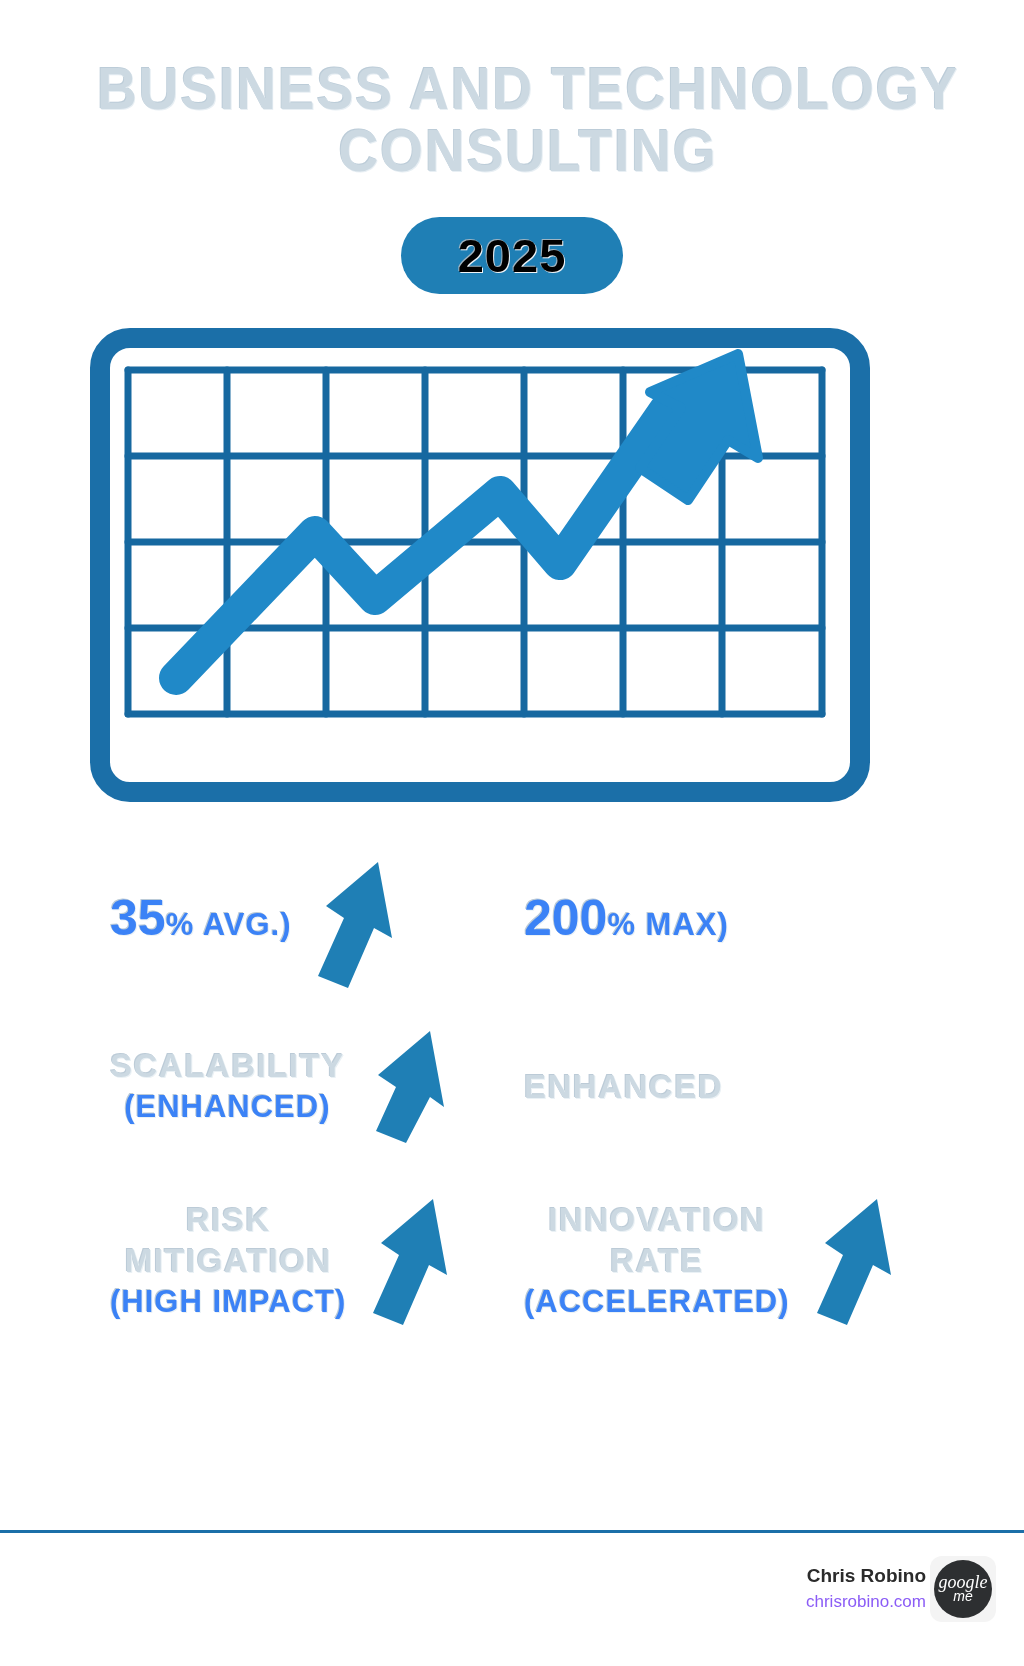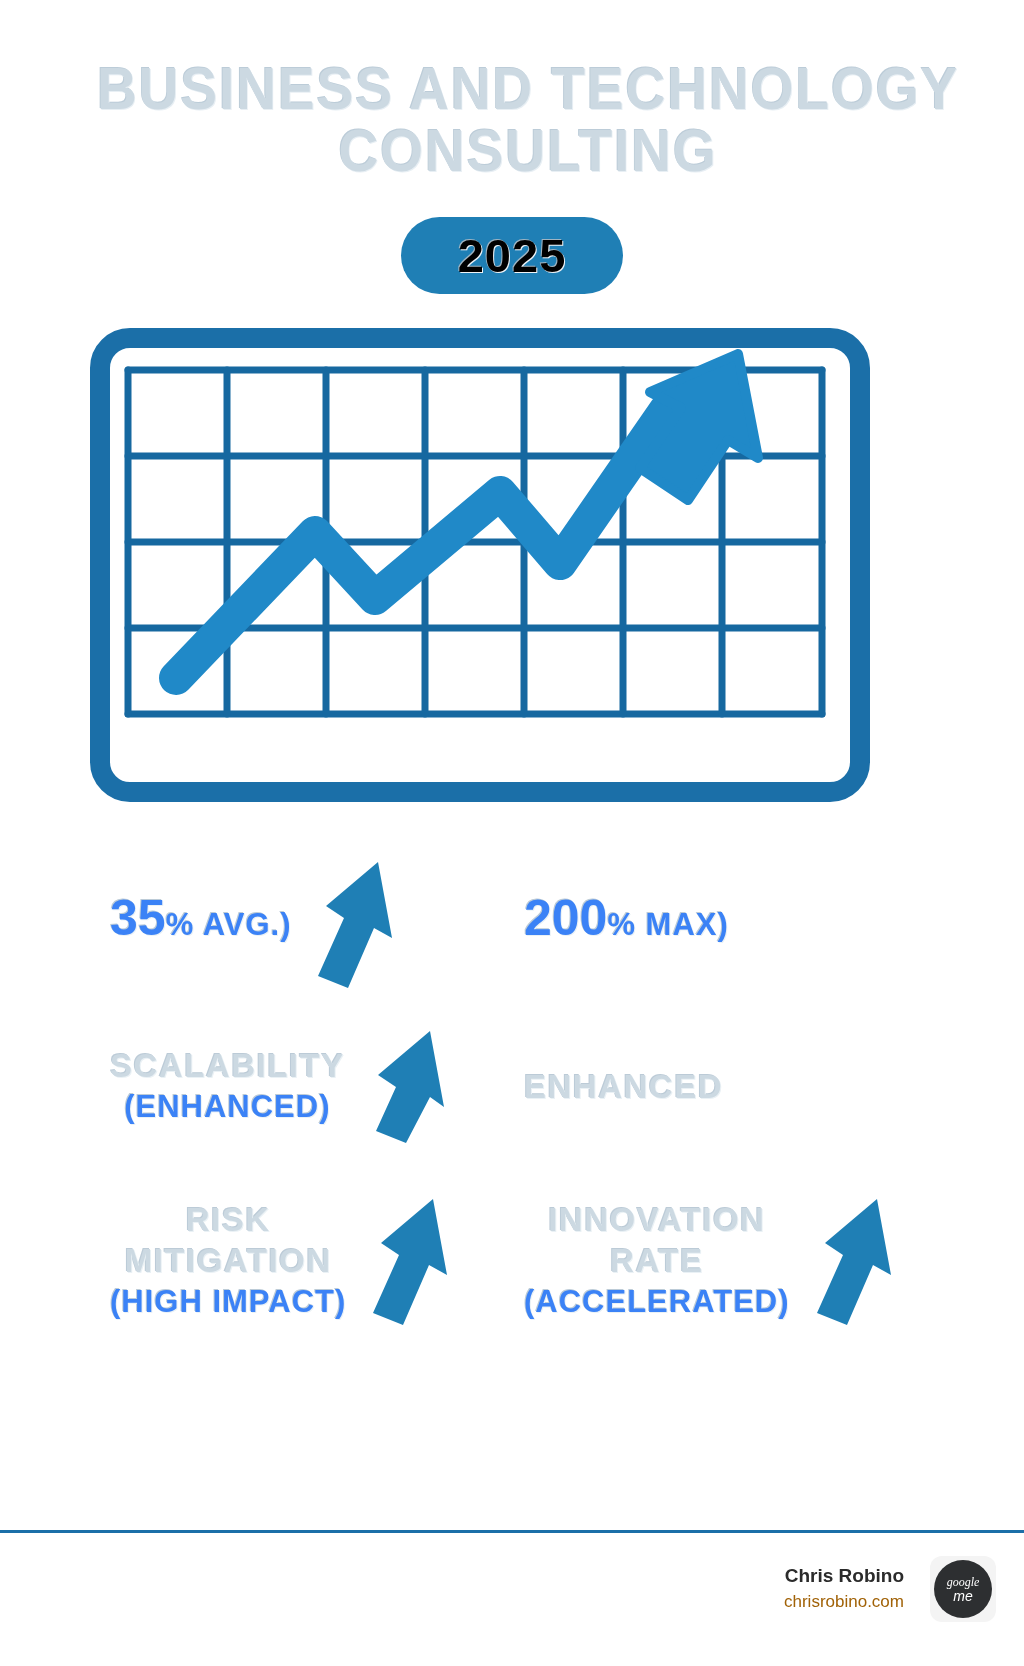--- a/index.html
+++ b/index.html
@@ -145,35 +145,35 @@
     width: 1024px;
     height: 3px;
     background: #1b6fa8;
   }
   .footer {
     position: absolute;
     top: 1556px;
     right: 28px;
     display: flex;
     align-items: center;
-    gap: 26px;
+    gap: 4px;
   }
   .footer-text { text-align: right; }
   .footer-name {
     font-family: "Liberation Sans", sans-serif;
     font-weight: 700;
     font-size: 19px;
     color: #2b2b2b;
     line-height: 26px;
   }
   .footer-site {
     font-family: "Liberation Sans", sans-serif;
     font-weight: 400;
     font-size: 17px;
-    color: #a16207;
+    color: #8b5cf6;
     line-height: 26px;
   }
   .footer-logo {
     width: 66px;
     height: 66px;
     border-radius: 12px;
     background: #f4f4f4;
     display: flex;
     align-items: center;
     justify-content: center;
@@ -185,21 +185,21 @@
     background: #2d2f31;
     display: flex;
     flex-direction: column;
     align-items: center;
     justify-content: center;
     color: #ffffff;
   }
   .logo-l1 {
     font-family: "Liberation Serif", serif;
     font-style: italic;
-    font-size: 12px;
+    font-size: 18px;
     line-height: 14px;
   }
   .logo-l2 {
     font-family: Liberation Sans, sans-serif;
     font-style: italic;
     font-size: 14px;
     line-height: 15px;
   }
 </style>
 </head>

